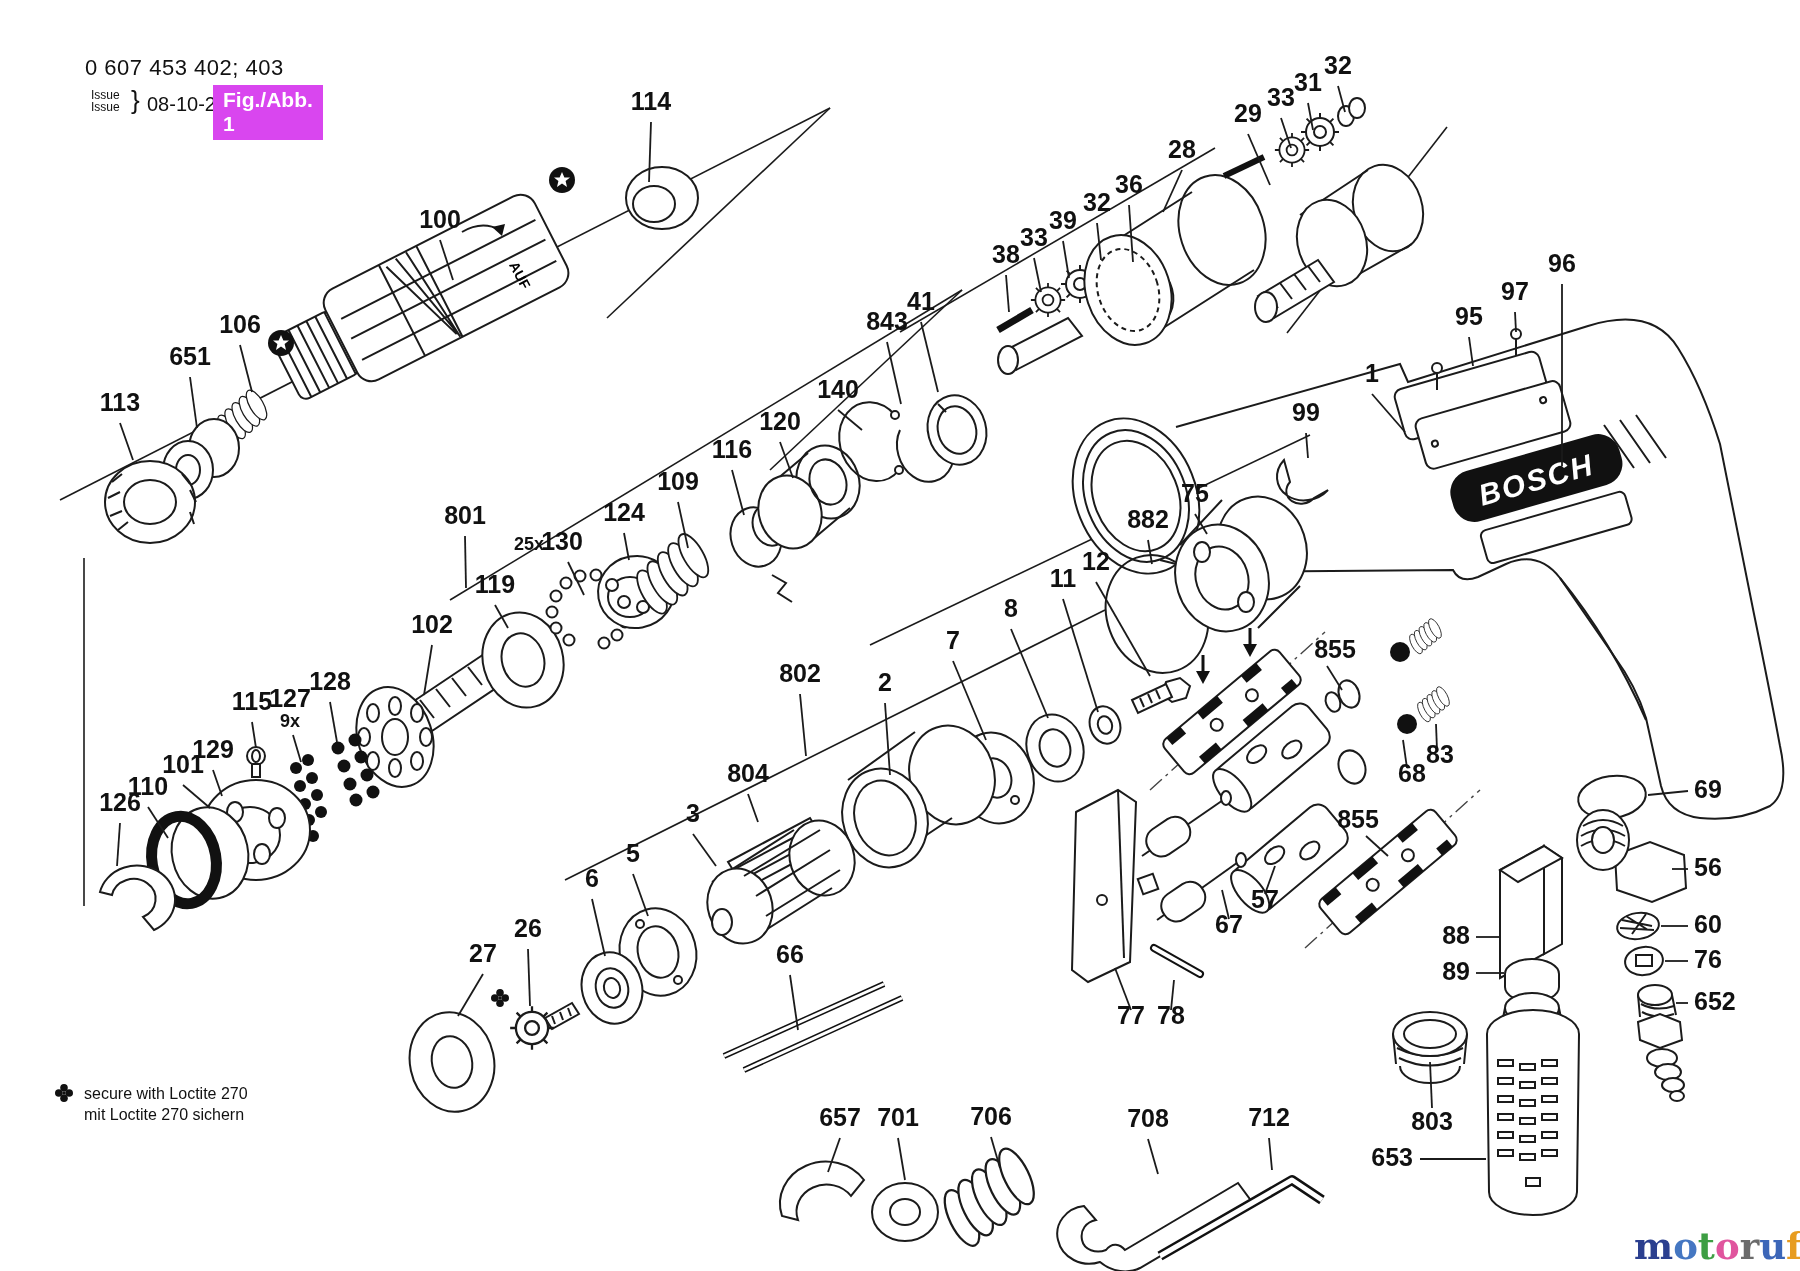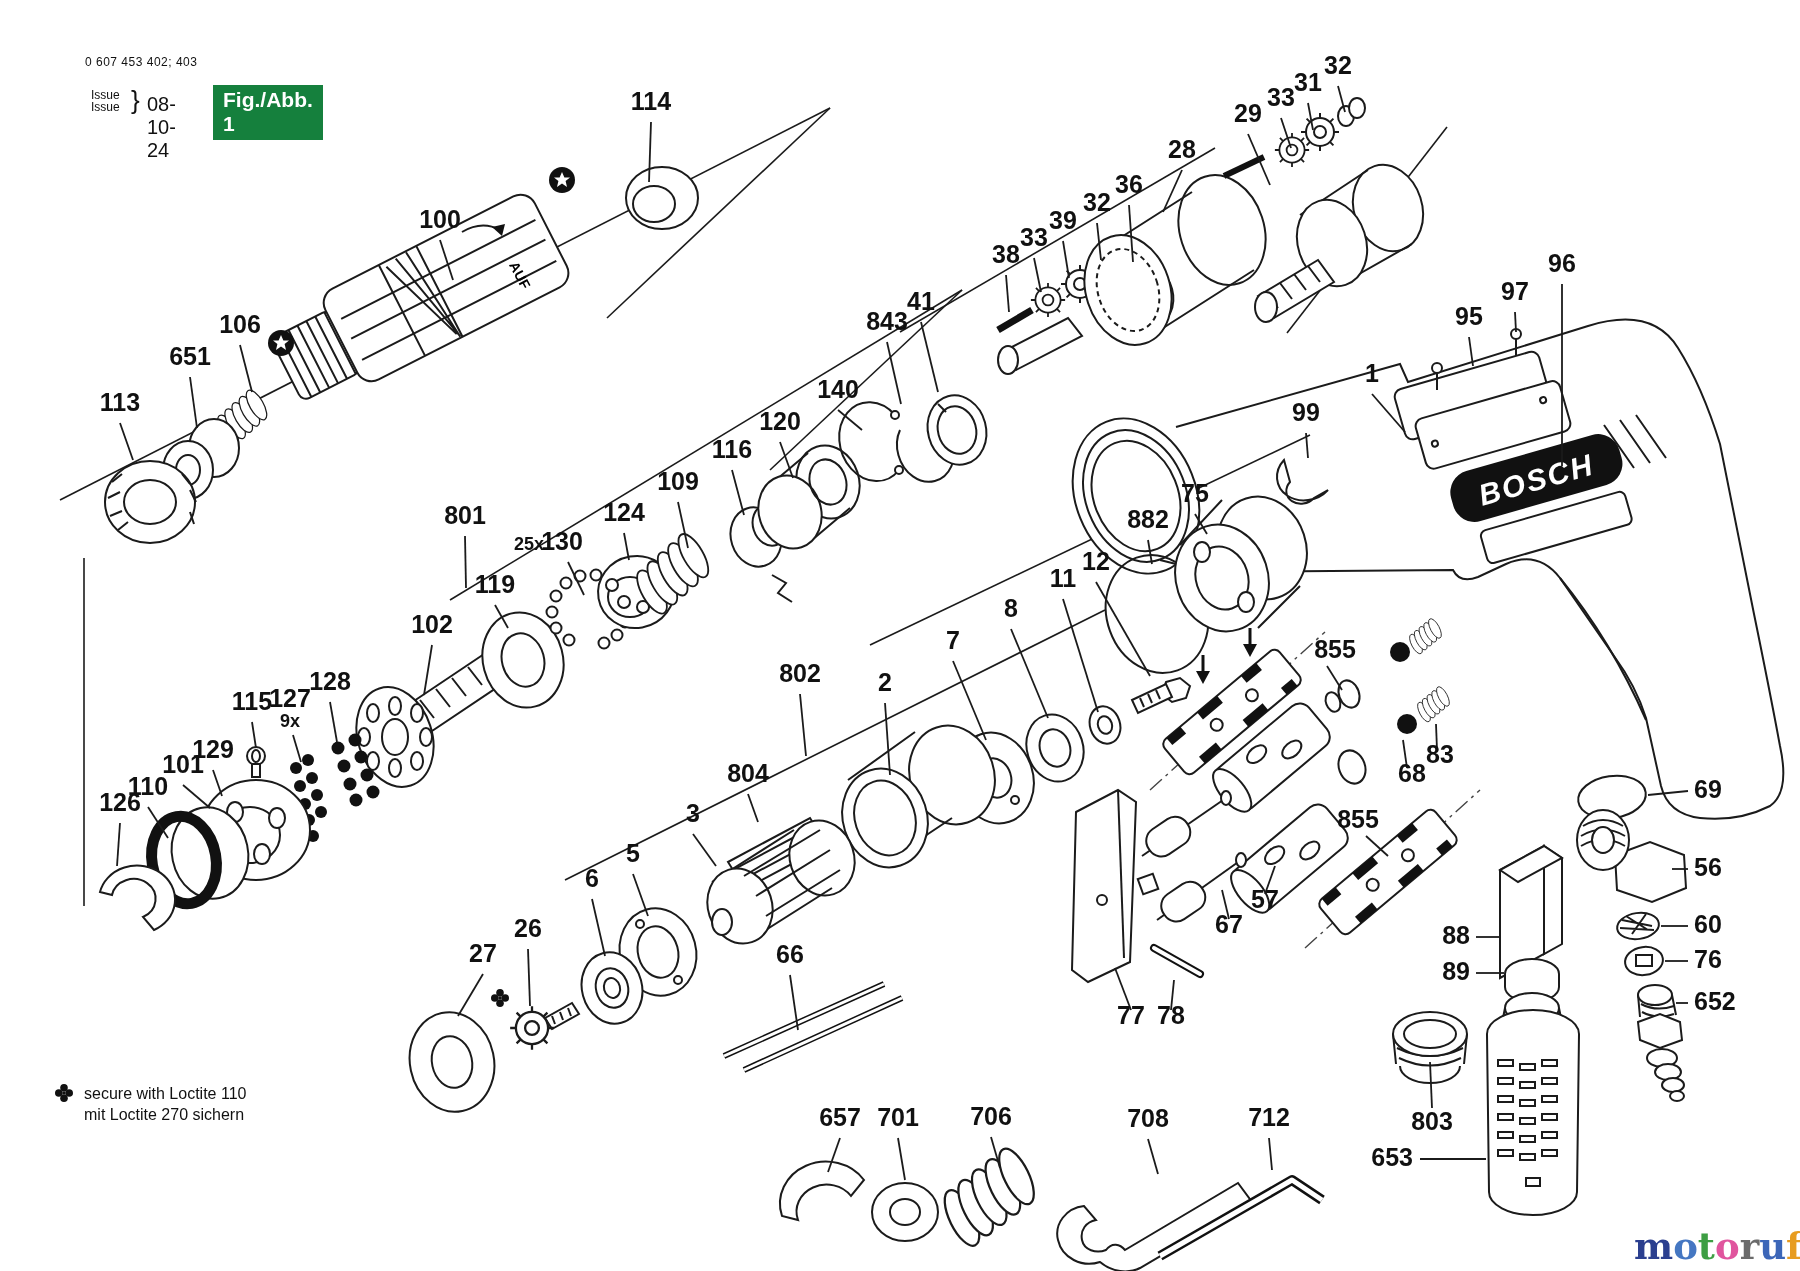--- a/index.html
+++ b/index.html
@@ -11,25 +11,25 @@
   .fw{fill:#fff;stroke:#1b1b1b;stroke-width:2;}
   .fb{fill:#111;stroke:none;}
   .thk{fill:none;stroke:#111;stroke-width:11;}
   .dd{fill:none;stroke:#444;stroke-width:1.4;stroke-dasharray:16 5 3 5;}
   .frame{fill:none;stroke:#1b1b1b;stroke-width:1.6;}
   .plbl{font:bold 25px "Liberation Sans",sans-serif;fill:#111;}
   .plbl.small{font:bold 18px "Liberation Sans",sans-serif;}
   .leader{stroke:#1b1b1b;stroke-width:1.8;fill:none;}
   
   #hdr{position:absolute;left:85px;top:55px;}
-  .pn{font-size:12px;letter-spacing:0.5px;}
+  .pn{font-size:22px;letter-spacing:0.5px;}
   .ist{position:absolute;left:6px;top:34px;font-size:12px;line-height:12px;}
   .brace{position:absolute;left:46px;top:30px;font-size:26px;font-weight:400;}
   .idate{position:absolute;left:62px;top:38px;font-size:20px;}
-  .figbox{position:absolute;left:128px;top:30px;background:#15803d;color:#fff;
+  .figbox{position:absolute;left:128px;top:30px;background:#d946ef;color:#fff;
           font-size:21px;font-weight:bold;padding:3px 10px 4px 10px;}
   
   .leg{position:absolute;font-size:16px;line-height:21px;}
   .leg .ic{position:absolute;left:-32px;top:-2px;}
   #leg3{line-height:19px;}
   
   #wm{position:absolute;left:1634px;top:1224px;font-family:"DejaVu Serif",serif;
       font-weight:bold;font-size:37px;white-space:nowrap;}
 </style>
 </head>
@@ -668,19 +668,19 @@
   <div class="idate">08-10-24</div>
   <div class="figbox">Fig./Abb. 1</div>
 </div>
 
 <div class="leg" style="left:84px;top:1083px;">
   <span class="ic">
     <svg width="24" height="24" viewBox="-12 -12 24 24">
           <use href="#clover"></use>
         </svg>
   </span>
-  <div>secure with Loctite 110</div>
+  <div>secure with Loctite 270</div>
   <div>mit Loctite 270 sichern</div>
 </div>
 
 <div id="wm"><span id="wm-letters"><span style="color: rgb(43, 63, 143);">m</span><span style="color: rgb(69, 119, 194);">o</span><span style="color: rgb(61, 158, 67);">t</span><span style="color: rgb(224, 85, 158);">o</span><span style="color: rgb(107, 107, 107);">r</span><span style="color: rgb(60, 102, 184);">u</span><span style="color: rgb(231, 156, 31);">f</span></span></div>
 
 </div>
 
 </body></html>

